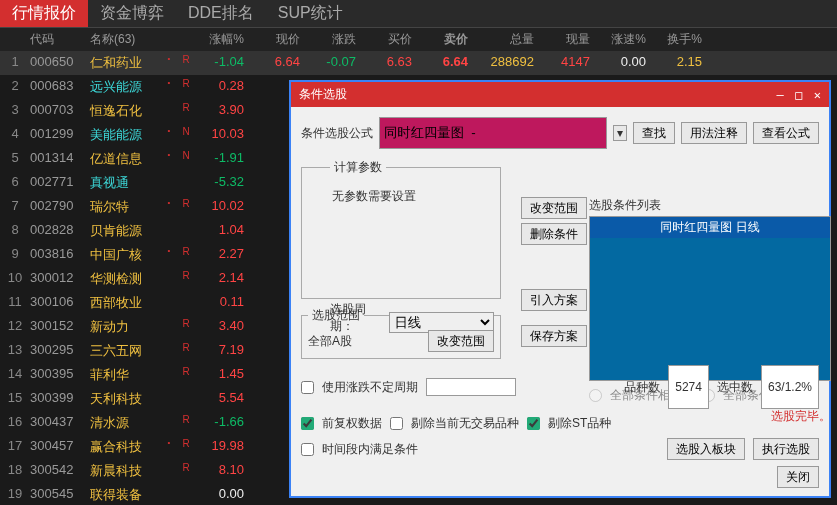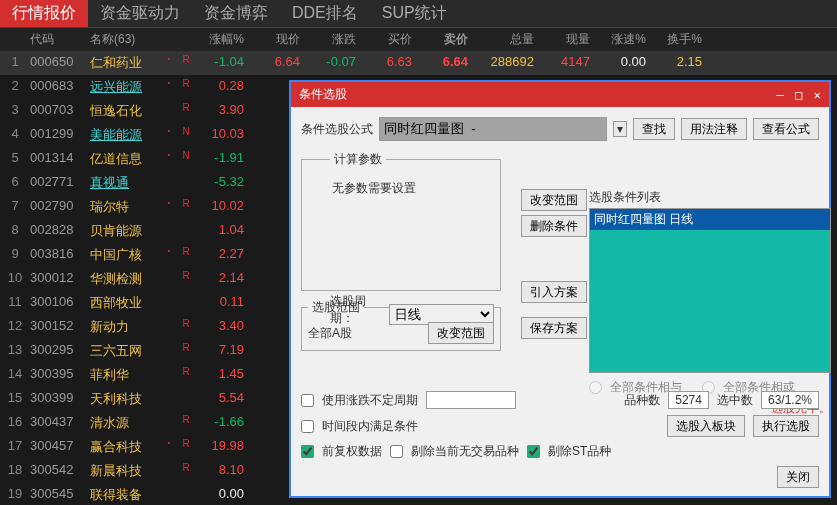--- a/index.html
+++ b/index.html
@@ -21,61 +21,60 @@
 .c-price { width: 56px; text-align: right; padding-right: 6px; }
 .c-chg { width: 56px; text-align: right; padding-right: 6px; }
 .c-buy { width: 56px; text-align: right; padding-right: 6px; }
 .c-sell { width: 56px; text-align: right; padding-right: 6px; font-weight: bold; }
 .c-vol { width: 66px; text-align: right; padding-right: 6px; }
 .c-cur { width: 56px; text-align: right; padding-right: 6px; }
 .c-spd { width: 56px; text-align: right; padding-right: 6px; }
 .c-turn { width: 56px; text-align: right; padding-right: 6px; }
 .red { color: #ff4444; }
 .green { color: #0dbb66; }
-.cyan { color: #3dd9d9; text-decoration: underline; }
+.cyan { color: #3dd9d9; }
 .yellow { color: #f0c040; }
 .white { color: #eee; }
 .rflag { color: #d32f2f; font-size: 10px; }
 .nflag { color: #d32f2f; font-size: 10px; }
 .dot { color: #d32f2f; font-size: 8px; }
 .hl { background: #333; }
 
 .dialog { position: absolute; left: 289px; top: 80px; width: 542px; height: 418px; background: #f0f0f0; border: 2px solid #3b82f6; font-size: 12px; }
 .dlg-title { background: #d32f2f; color: #fff; padding: 4px 8px; display: flex; justify-content: space-between; align-items: center; }
 .dlg-title-btns span { margin-left: 8px; cursor: pointer; font-family: monospace; }
 .dlg-body { padding: 10px; color: #333; }
 .formula-row { display: flex; gap: 6px; align-items: center; margin-bottom: 10px; }
-.formula-row input { flex: 1; padding: 2px 4px; border: 1px solid #999; background: #a3a3a3; height: 24px; }
+.formula-row input { flex: 1; padding: 2px 4px; border: 1px solid #999; background: #be185d; height: 32px; }
 .btn { padding: 2px 8px; background: #e8e8e8; border: 1px solid #999; cursor: pointer; font-size: 12px; height: 22px; }
 fieldset { border: 1px solid #aaa; padding: 6px; margin-bottom: 8px; }
 legend { padding: 0 4px; font-size: 12px; }
 .params { height: 140px; padding-left: 28px; }
 .period-row { display: flex; gap: 6px; align-items: center; margin-top: 8px; }
 .period-row select { width: 120px; padding: 1px; border: 1px solid #999; margin-top: 9px; }
 .scope-row { display: flex; gap: 6px; align-items: center; justify-content: space-between; }
 .mid-col { position: absolute; left: 220px; top: 38px; display: flex; flex-direction: column; gap: 4px; }
 .right-panel { position: absolute; left: 288px; top: 38px; width: 242px; }
-.cond-list { border: 1px solid #999; background: #14b8a6; height: 165px; margin-top: 2px; }
+.cond-list { border: 1px solid #999; background: #0369a1; height: 165px; margin-top: 2px; text-align: center; }
 .cond-item { background: #0a5aa8; color: #fff; padding: 2px 4px; }
 .radio-row { display: flex; gap: 20px; margin-top: 6px; color: #888; font-size: 12px; }
 .done { text-align: right; color: #d32f2f; margin-top: 4px; }
 .bottom { position: absolute; left: 10px; right: 10px; bottom: 8px; }
 .brow { display: flex; align-items: center; gap: 8px; margin-top: 6px; justify-content: flex-end; }
 .brow.l { justify-content: flex-start; }
 .chk { display: flex; align-items: center; gap: 8px; }
 .chk input { accent-color: #2a7; }
-.count-box { border: 1px solid #999; background: #fff; padding: 1px 6px; }
+.count-box { border: 1px solid #999; background: #fff; padding: 14px 6px; }
 .winbtn { font-family: Arial; }
 </style>
 </head>
 <body>
 
 <div class="tabs" id="tabbar">
     <div class="tab active">行情报价</div>
-    <div class="tab">资金驱动力</div>
     <div class="tab">资金博弈</div>
     <div class="tab">DDE排名</div>
     <div class="tab">SUP统计</div>
   </div>
 
 <div class="grid">
   <div class="ghead">
     <div class="c-idx"></div>
     <div class="c-code">代码</div>
     <div class="c-name">名称(63)</div>
@@ -470,40 +469,40 @@
             <input type="checkbox" style=""> 
             <span>使用涨跌不定周期</span>
           </label>
         <input style="width: 90px; border: 1px solid rgb(153, 153, 153); height: 18px;">
         <span style="flex:1"></span>
         <span>品种数</span>
         <span class="count-box">5274</span>
         <span>选中数</span>
         <span class="count-box">63/1.2%</span>
       </div>
-      <div class="brow">
-        <label class="chk" style="margin-right:auto;">
-            <input type="checkbox" style=""> 
-            <span>时间段内满足条件</span>
-          </label>
-        <button class="btn">选股入板块</button>
-        <button class="btn">执行选股</button>
-      </div>
       <div class="brow l">
         <label class="chk">
             <input type="checkbox" checked="" style=""> 
             <span>前复权数据</span>
           </label>
         <label class="chk">
             <input type="checkbox" style=""> 
             <span>剔除当前无交易品种</span>
           </label>
         <label class="chk">
             <input type="checkbox" checked="" style=""> 
             <span>剔除ST品种</span>
           </label>
       </div>
       <div class="brow">
+        <label class="chk" style="margin-right:auto;">
+            <input type="checkbox" style=""> 
+            <span>时间段内满足条件</span>
+          </label>
+        <button class="btn">选股入板块</button>
+        <button class="btn">执行选股</button>
+      </div>
+      <div class="brow">
         <button class="btn">关闭</button>
       </div>
     </div>
   </div>
 </div>
 
 </body></html>

